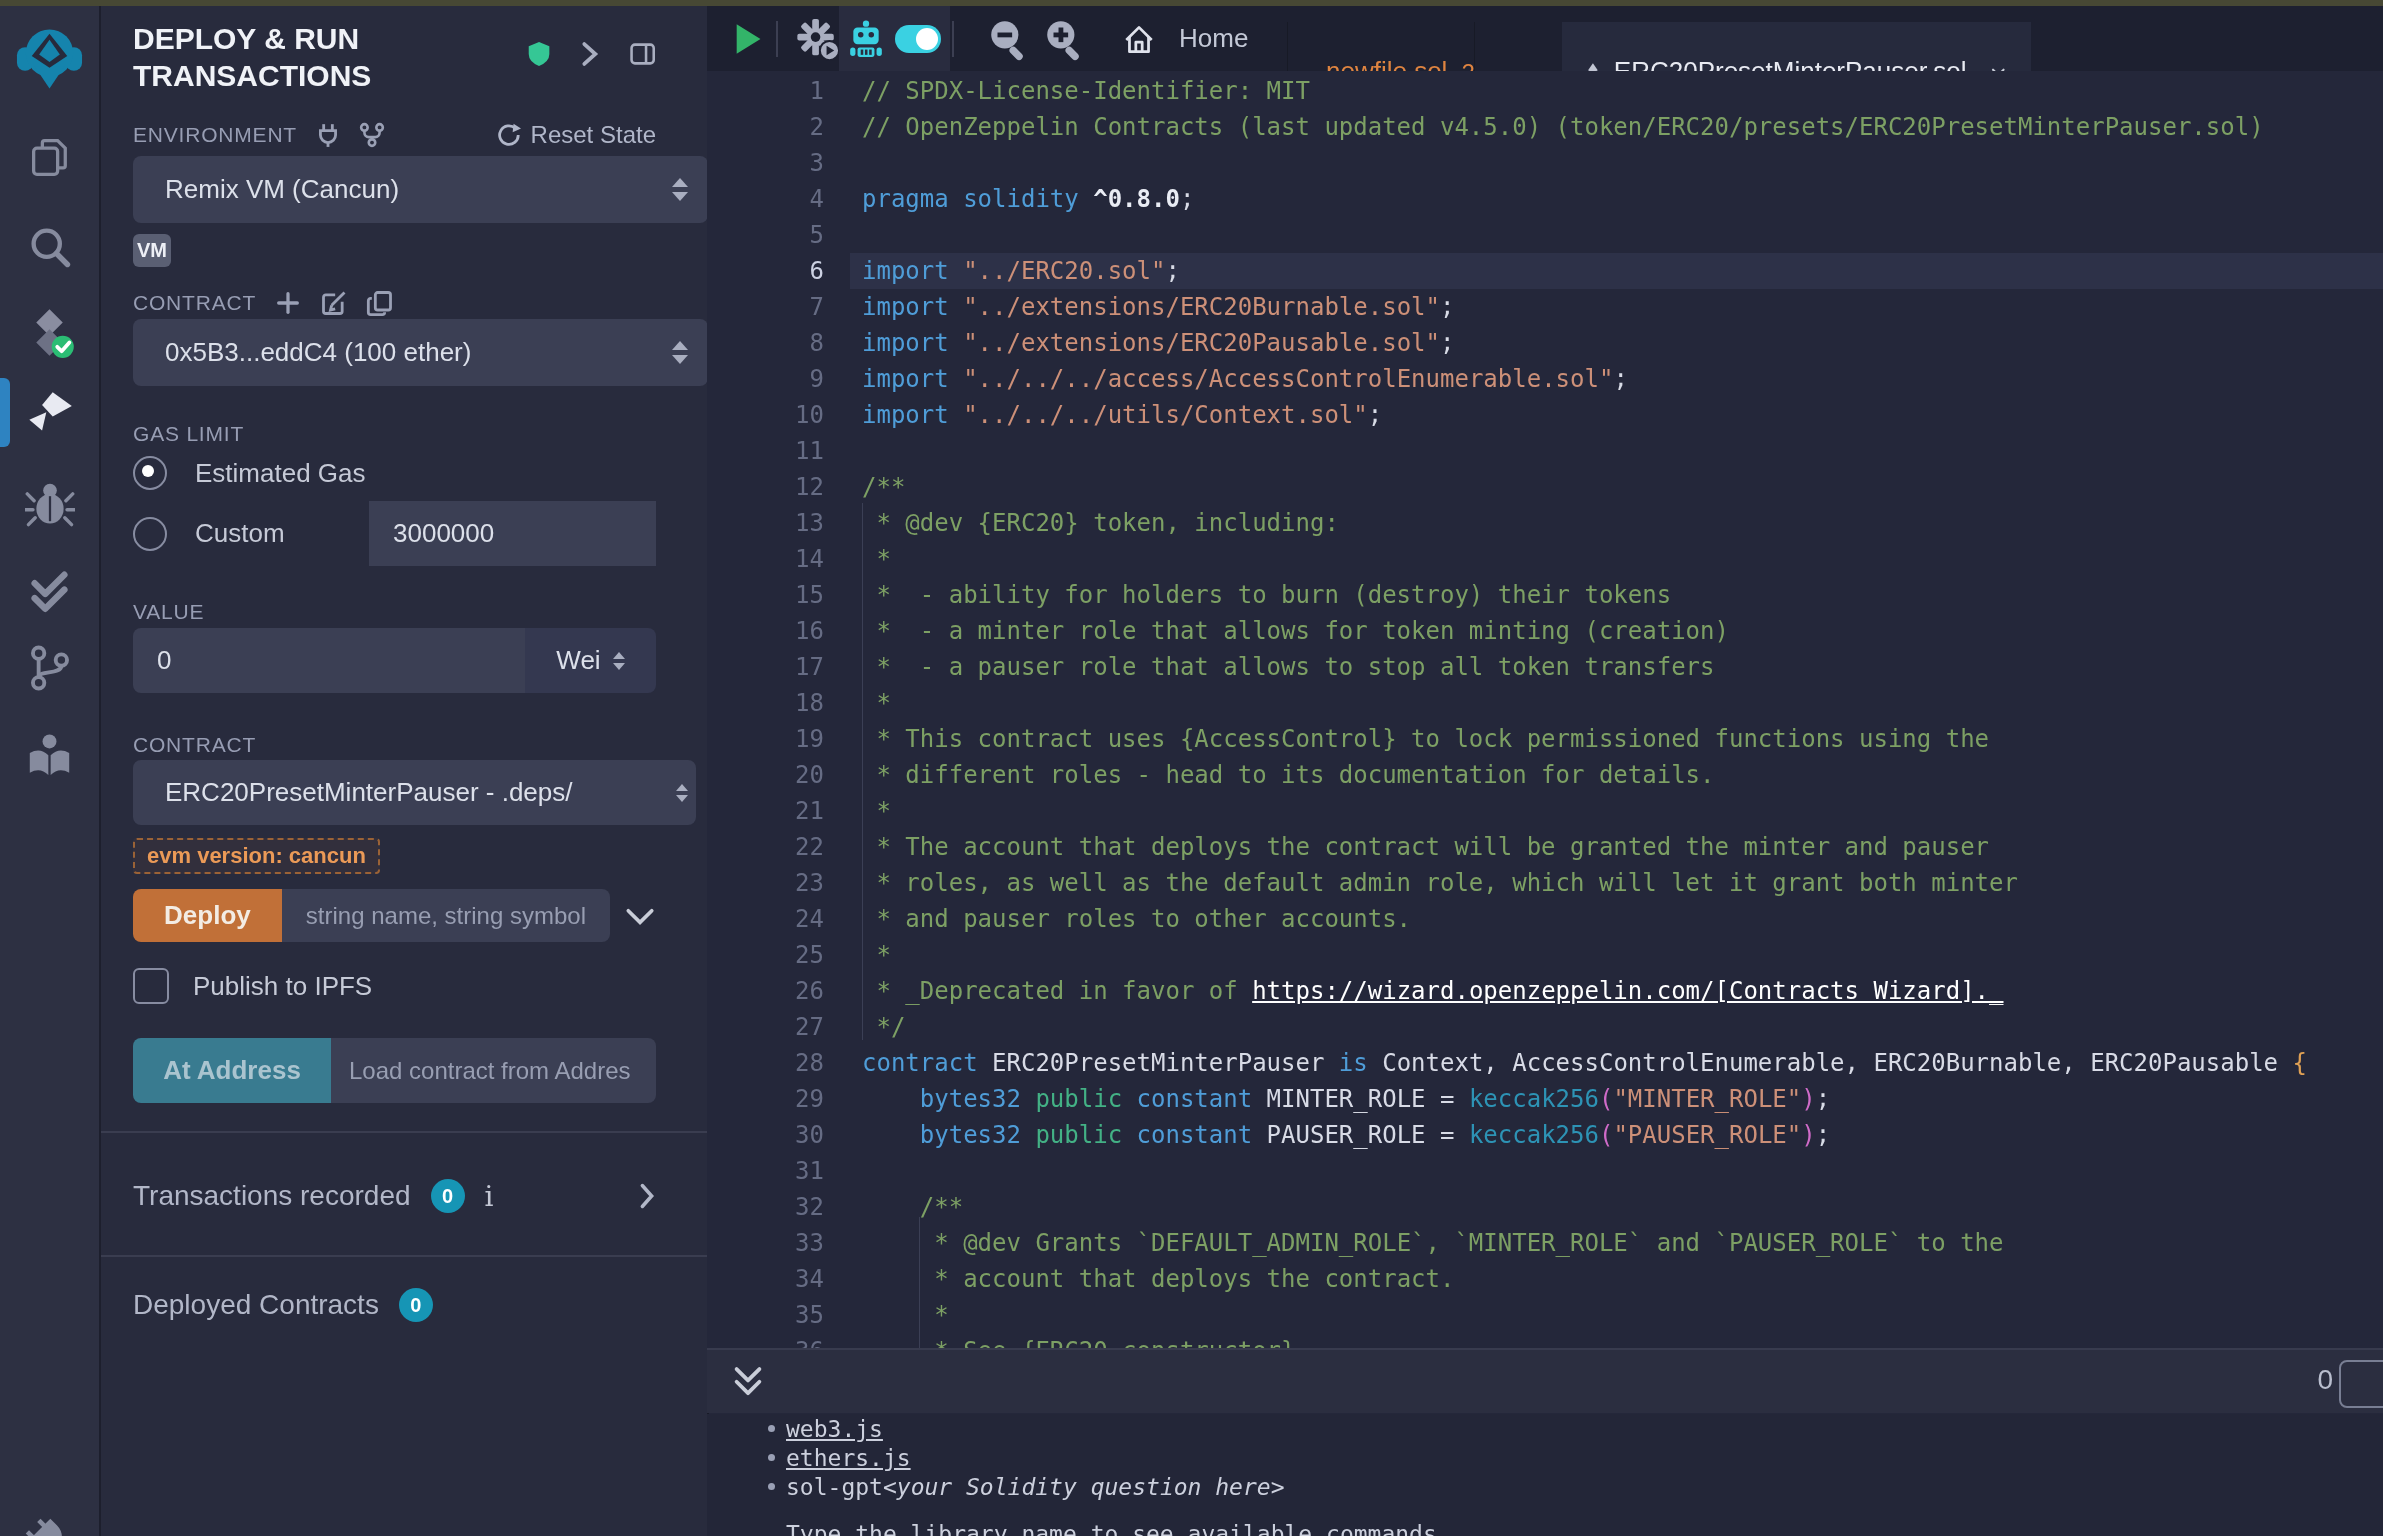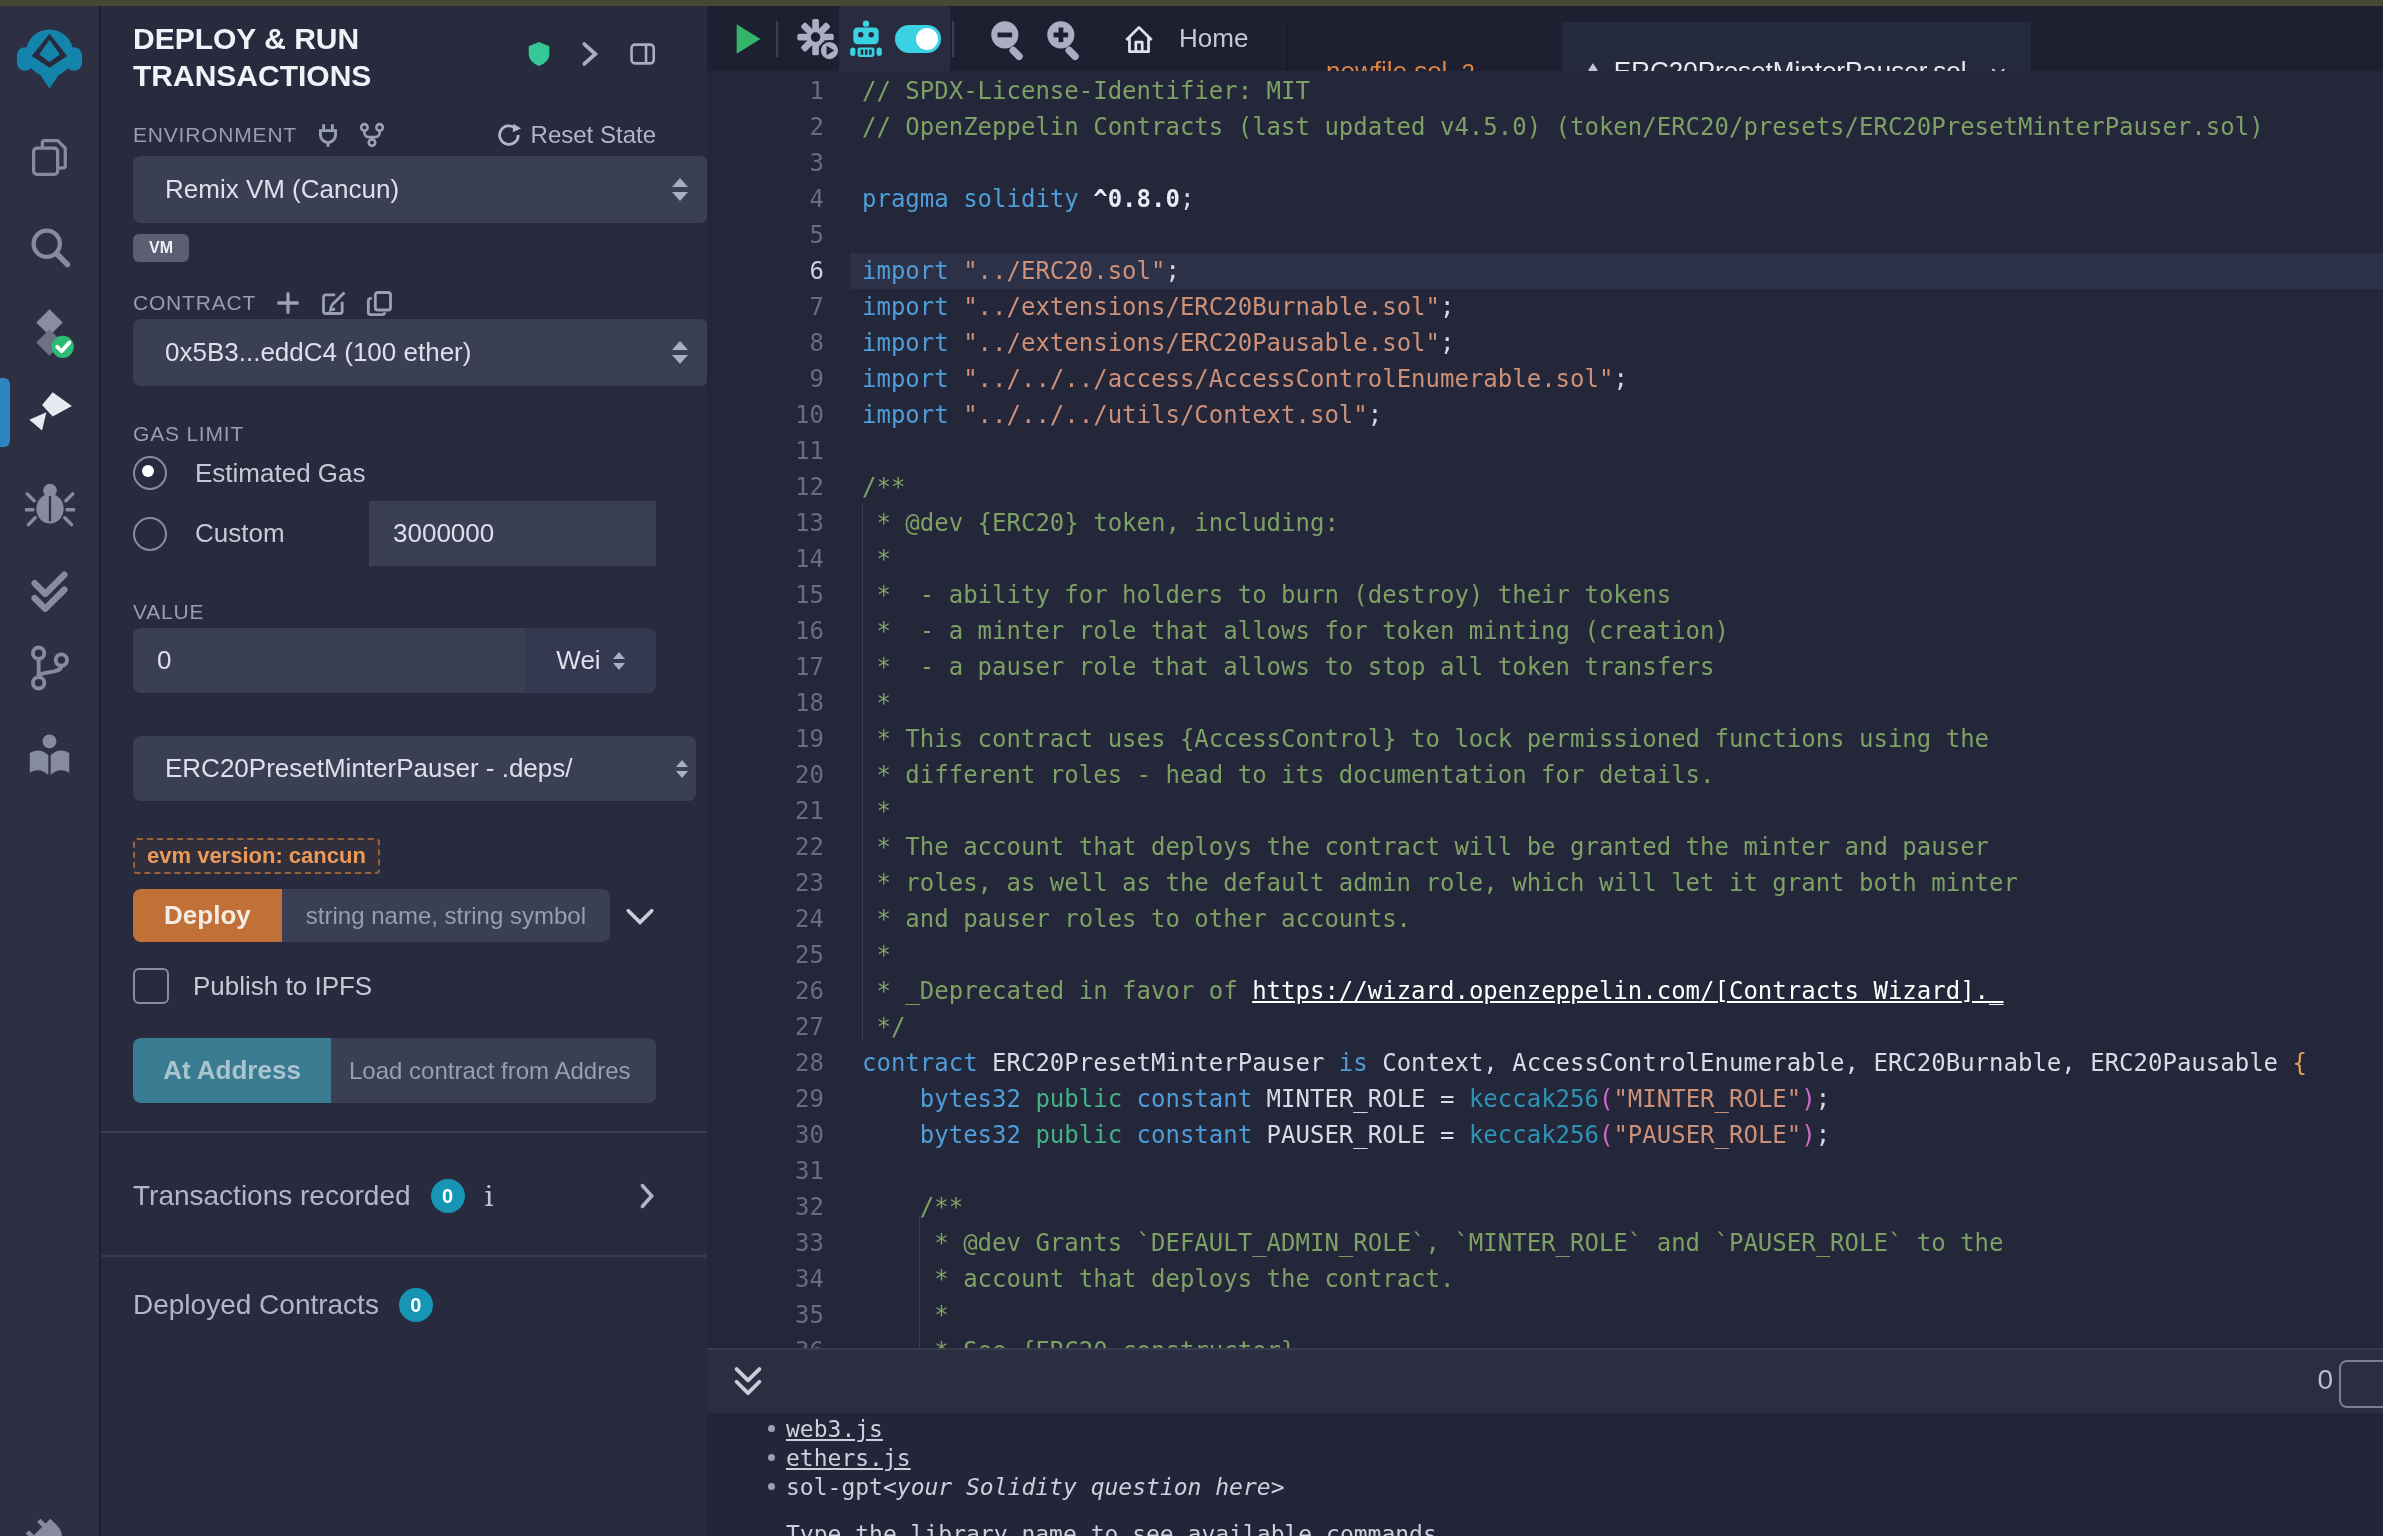--- a/index.html
+++ b/index.html
@@ -20,22 +20,22 @@
   .p-abs{position:absolute;left:32px;width:523px}
   #panel-title{top:14px;font-size:30px;font-weight:600;color:#f0f2f7;line-height:37px;width:297px}
   .hdr-icons{position:absolute;top:32px;left:426px;width:129px;display:flex;align-items:center;gap:30px}
   .sec-label{font-size:21px;letter-spacing:0.8px;color:#979db3;display:flex;align-items:center;gap:18px}
   .sel{background:#3b3f54;border-radius:8px;display:flex;align-items:center;padding:0 20px 0 32px;justify-content:space-between}
   .sel .val{font-size:26px;color:#dce0ea;white-space:nowrap;overflow:hidden}
   .ud{display:flex;flex-direction:column;gap:5px;flex:none;margin-left:8px}
   .ud i{display:block;width:0;height:0;border-left:8px solid transparent;border-right:8px solid transparent}
   .ud .up{border-bottom:9px solid #a9aec0}
   .ud .dn{border-top:9px solid #a9aec0}
-  .badge-gray{display:inline-block;background:#5a5f73;color:#eef0f6;font-size:16px;font-weight:bold;
-    padding:5px 16px;border-radius:6px}
+  .badge-gray{display:inline-block;background:#5a5f73;color:#eef0f6;font-size:20px;font-weight:bold;
+    padding:5px 4px;border-radius:6px}
   .radio{width:30px;height:30px;border-radius:50%;border:2px solid #878ca1;flex:none;position:relative}
   .radio.on::after{content:'';position:absolute;left:7px;top:7px;width:12px;height:12px;border-radius:50%;background:#fff}
   .rlabel{font-size:26px;color:#c6cad7;margin-left:28px}
   .input{background:#3b3f54;border-radius:0;display:flex;align-items:center;font-size:26px;color:#dce0ea;padding:0 24px}
   .placeholder{color:#989eb2;font-size:24px;white-space:nowrap;overflow:hidden}
   .evm-badge{display:inline-block;font-size:22px;font-weight:bold;color:#eb9a57;border:2px dashed #9a6236;
     background:rgba(190,120,60,.07);padding:3px 12px;border-radius:4px}
   .cnt{min-width:34px;height:34px;border-radius:17px;background:#1695b5;color:#fff;font-size:20px;font-weight:bold;
     display:inline-flex;align-items:center;justify-content:center;padding:0 4px;box-sizing:border-box}
   .divider{position:absolute;left:0;width:606px;height:2px;background:#3a3d50}
@@ -267,21 +267,21 @@
     <span style="width:131px;background:#343850;border-radius:0 8px 8px 0;display:flex;align-items:center;justify-content:center;gap:12px">
       <span style="font-size:26px;color:#dce0ea">Wei</span>
       <span class="ud" style="margin-left:0;gap:4px">
           <i class="up" style="border-left-width:6px;border-right-width:6px;border-bottom-width:7px"></i>
           <i class="dn" style="border-left-width:6px;border-right-width:6px;border-top-width:7px"></i>
         </span>
     </span>
   </div>
 
   <div class="p-abs sec-label" style="top:727px">CONTRACT</div>
-  <div class="p-abs sel" style="top:730px;height:65px;padding-right:8px">
+  <div class="p-abs sel" style="top:754px;height:65px;padding-right:8px">
     <span class="val">ERC20PresetMinterPauser - .deps/</span>
     <span class="ud" style="gap:4px">
         <i class="up" style="border-left-width:6px;border-right-width:6px;border-bottom-width:7px"></i>
         <i class="dn" style="border-left-width:6px;border-right-width:6px;border-top-width:7px"></i>
       </span>
   </div>
   <div class="p-abs" style="top:832px">
     <span class="evm-badge">evm version: cancun</span>
   </div>
 

